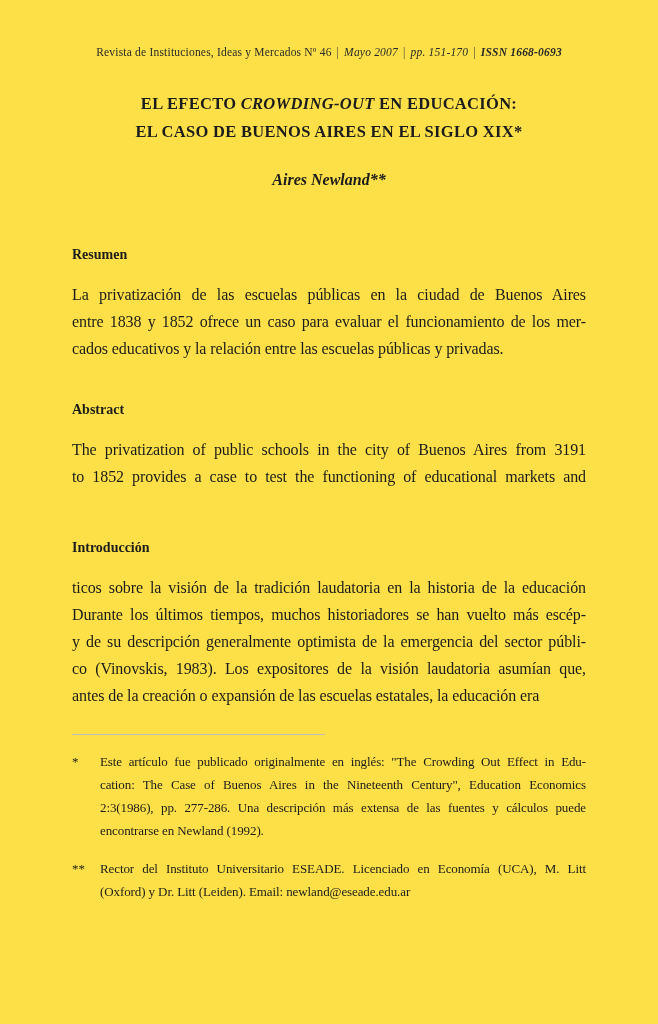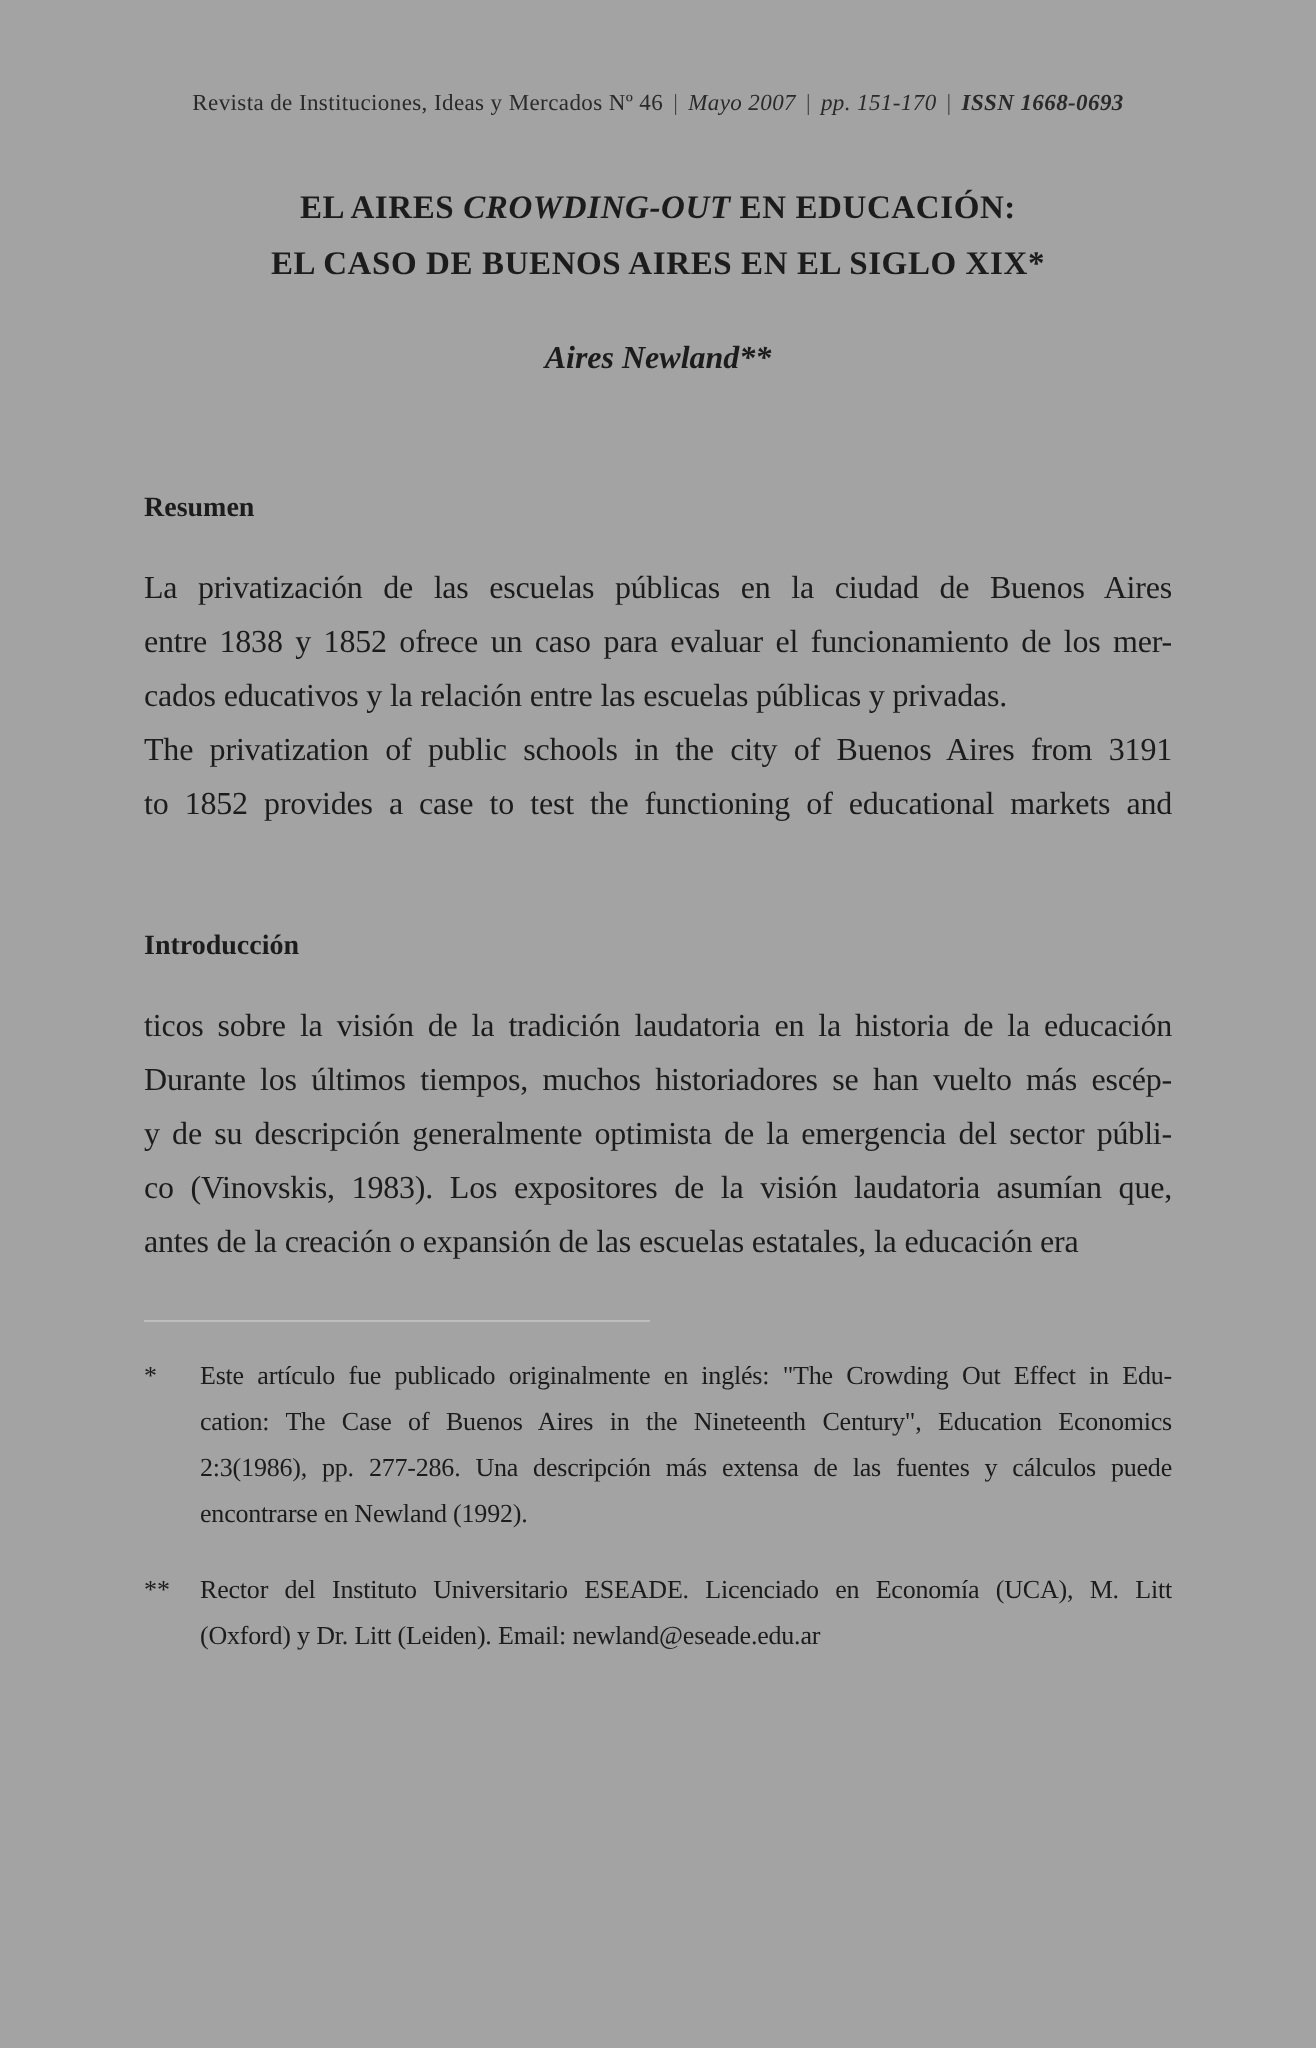--- a/index.html
+++ b/index.html
@@ -1,21 +1,21 @@
 <!DOCTYPE html>
 <html><head>
 <meta charset="utf-8">
 <style>
   html, body { margin: 0; padding: 0; background: #ffffff; }
   .page {
     position: relative;
     width: 658px;
     height: 1024px;
     margin: 0 auto;
-    background: #a3a3a3;
+    background: #fde047;
     color: #1c1c1c;
     font-family: "Liberation Serif", "DejaVu Serif", serif;
     overflow: hidden;
   }
   .journal-line {
     padding-top: 46px;
     text-align: center;
     font-size: 11.5px;
     letter-spacing: 0.2px;
     color: #2a2a2a;
@@ -76,35 +76,36 @@
 </head>
 <body>
 
 <div class="page">
 
   <div class="journal-line">
     <span>Revista de Instituciones, Ideas y Mercados Nº 46</span><span class="sep">|</span><span class="it">Mayo 2007</span><span class="sep">|</span><span class="it">pp. 151-170</span><span class="sep">|</span><span class="bit">ISSN 1668-0693</span>
   </div>
 
   <div class="title-block">
-    <div><span>EL AIRES </span><span class="it">CROWDING-OUT</span><span> EN EDUCACIÓN:</span></div>
+    <div><span>EL EFECTO </span><span class="it">CROWDING-OUT</span><span> EN EDUCACIÓN:</span></div>
     <div>EL CASO DE BUENOS AIRES EN EL SIGLO XIX*</div>
   </div>
 
   <div class="author-line">Aires Newland**</div>
 
   <div class="content">
 
     <div class="section-heading heading-resumen">Resumen</div>
     <div class="para">
         <div class="tline">La privatización de las escuelas públicas en la ciudad de Buenos Aires</div>
         <div class="tline">entre 1838 y 1852 ofrece un caso para evaluar el funcionamiento de los mer-</div>
         <div class="tline tline-last">cados educativos y la relación entre las escuelas públicas y privadas.</div>
       </div>
 
+    <div class="section-heading heading-abstract">Abstract</div>
     <div class="para">
         <div class="tline">The privatization of public schools in the city of Buenos Aires from 3191</div>
         <div class="tline">to 1852 provides a case to test the functioning of educational markets and</div>
       </div>
 
     <div class="section-heading heading-introduccion">Introducción</div>
     <div class="para">
         <div class="tline">ticos sobre la visión de la tradición laudatoria en la historia de la educación</div>
         <div class="tline">Durante los últimos tiempos, muchos historiadores se han vuelto más escép-</div>
         <div class="tline">y de su descripción generalmente optimista de la emergencia del sector públi-</div>

